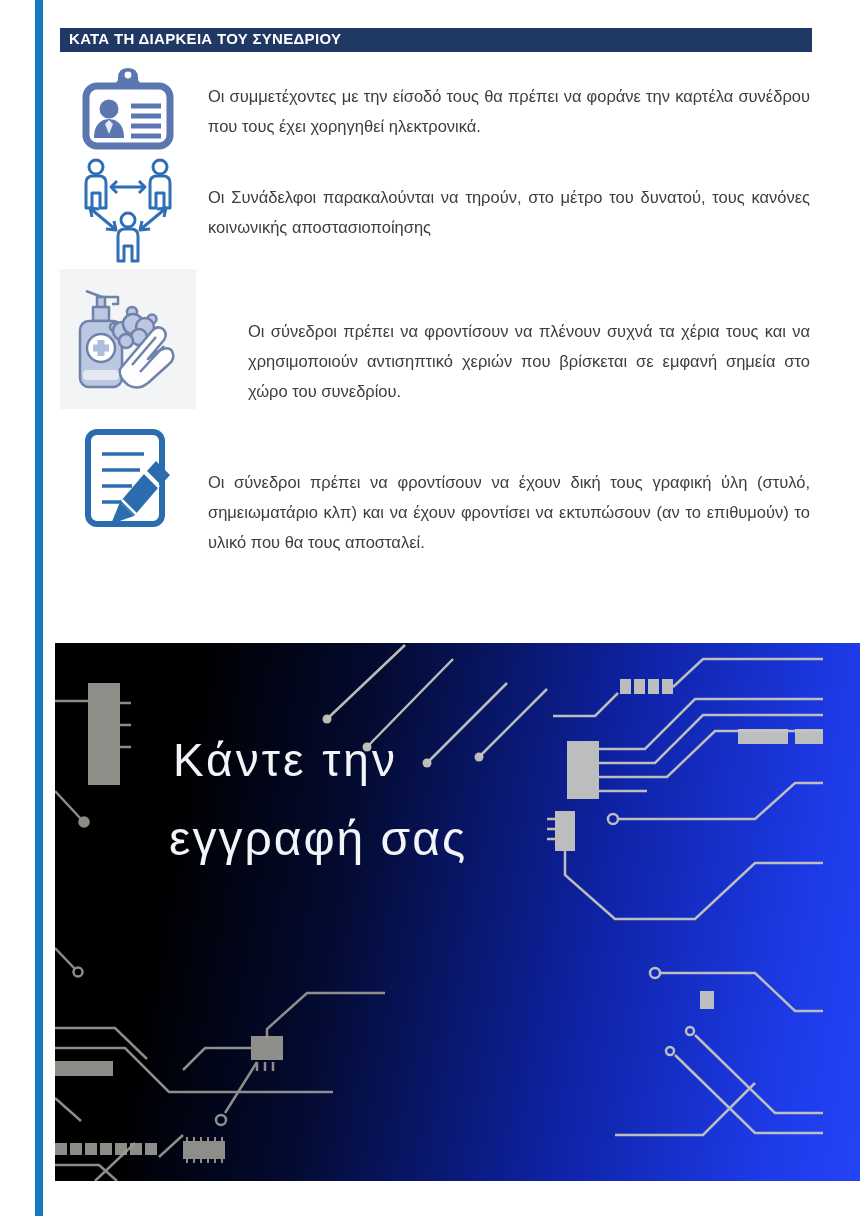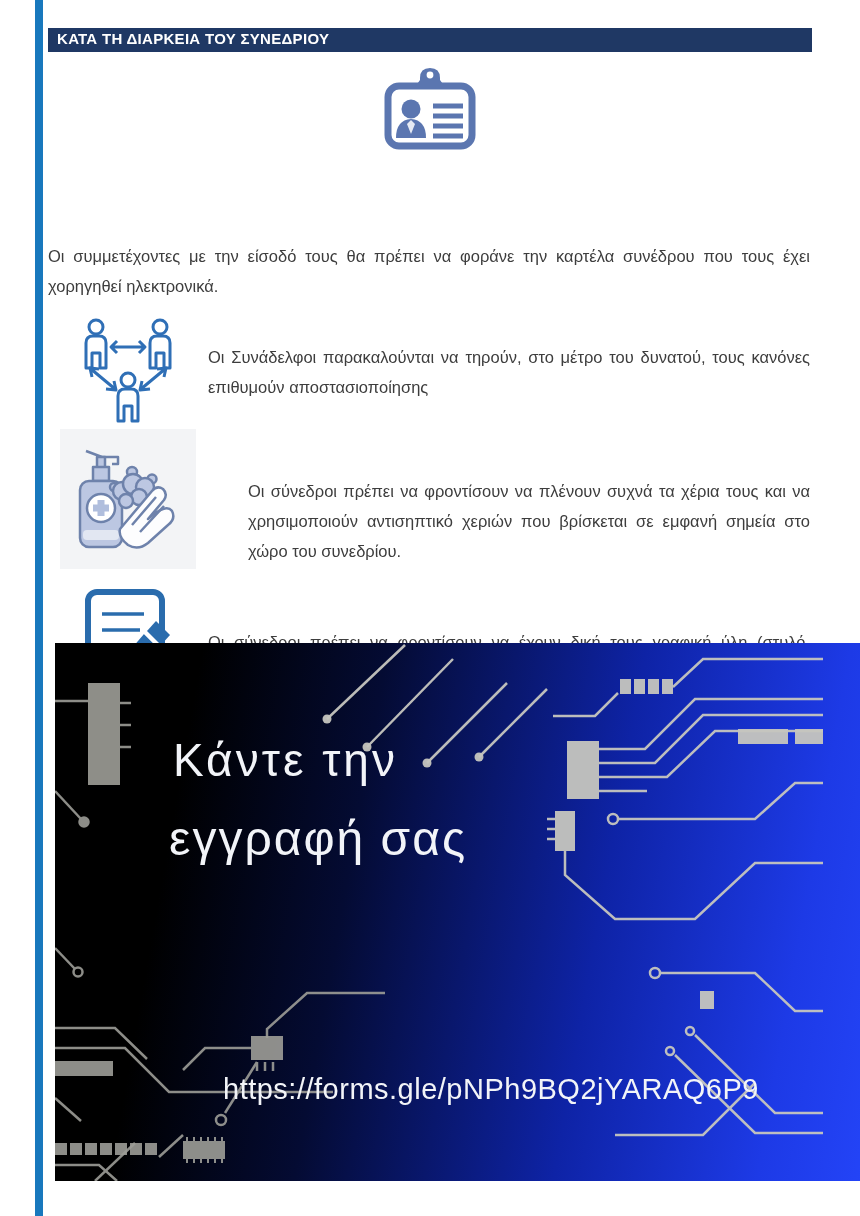--- a/index.html
+++ b/index.html
@@ -4,29 +4,29 @@
 <style>
   html,body{margin:0;padding:0;}
   body{
     width:860px;height:1216px;position:relative;background:#ffffff;
     font-family:"Liberation Sans",sans-serif;overflow:hidden;
   }
   .stripe{position:absolute;left:35px;top:0;width:8px;height:1216px;background:#1878bd;}
   .content{position:absolute;left:48px;top:28px;width:764px;}
   .header-bar{
     background:#1f3864;color:#fff;font-weight:bold;font-size:15px;
-    padding:3px 9px 5px;letter-spacing:.3px;line-height:16px;
+    padding:3px 9px 5px;letter-spacing:.3px;line-height:16px;margin-left:12px;
   }
   .row{display:flex;}
   .icon-col{flex:0 0 160px;display:flex;justify-content:center;align-items:flex-start;}
   .text-col{
     flex:1;font-size:16.5px;line-height:30px;color:#3d3d3d;
     text-align:justify;padding-right:2px;
   }
-  .row1{margin-top:12px;min-height:88px;flex-direction:column;}
+  .row1{margin-top:12px;min-height:88px;}
   .row2{min-height:110px;}
   .row3{min-height:112px;}
   .row3 .text-col{padding-top:8px;}
   .row4{min-height:141px;gap:40px;}
   .row4 .text-col{padding-top:30px;}
   .row5{margin-top:4px;min-height:110px;}
   .row5 .text-col{padding-top:24px;}
   .sanitizer-card{background:#f3f4f6;width:136px;height:140px;display:flex;align-items:center;justify-content:center;}
   .banner{
     position:absolute;left:55px;top:643px;width:832px;height:538px;overflow:hidden;
@@ -91,21 +91,21 @@
               <circle cx="0" cy="0" r="7"></circle>
               <path d="M-10 16 Q-10 9 -3 9 L3 9 Q10 9 10 16 L10 41 L4 41 L4 26 L-4 26 L-4 41 L-10 41 Z"></path>
             </g>
             <path d="M40 30 H74 M46 24 L40 30 L46 36 M68 24 L74 30 L68 36"></path>
             <path d="M20 52 L44 72 M28 52 L19 51 L21 60 M35 72 L45 73 L43 64"></path>
             <path d="M94 52 L70 72 M86 52 L95 51 L93 60 M79 72 L69 73 L71 64"></path>
           </g>
         </svg>
       </span>
     </div>
-    <p class="text-col">Οι Συνάδελφοι παρακαλούνται να τηρούν, στο μέτρο του δυνατού, τους κανόνες επιθυμούν αποστασιοποίησης</p>
+    <p class="text-col">Οι Συνάδελφοι παρακαλούνται να τηρούν, στο μέτρο του δυνατού, τους κανόνες κοινωνικής αποστασιοποίησης</p>
   </div>
 
   <div class="row row4">
     <div class="icon-col">
       <span class="sanitizer-card">
         <svg width="136" height="140" viewBox="0 0 136 140">
           <g stroke="#6e82ab" stroke-width="2.5" fill="#bcc7e2" stroke-linejoin="round">
             <path d="M26 22 L42 28 M42 28 H58 V35 H52" fill="none"></path>
             <rect x="37" y="28" width="8" height="11"></rect>
             <rect x="33" y="38" width="16" height="14"></rect>
@@ -231,14 +231,13 @@
       <rect x="128" y="498" width="42" height="18"></rect>
     </g>
     <g stroke="#9d9d97" stroke-width="2" opacity=".9">
       <path d="M132 494 V498 M139 494 V498 M146 494 V498 M153 494 V498 M160 494 V498 M167 494 V498"></path>
       <path d="M132 516 V520 M139 516 V520 M146 516 V520 M153 516 V520 M160 516 V520 M167 516 V520"></path>
     </g>
   </svg>
 
   <div class="bline bline1">Κάντε την</div>
   <div class="bline bline2">εγγραφή σας</div>
-  <a class="burl" href="#">https://forms.gle/pNPh9BQ2jYARAQ6P9</a>
 </div>
 
 </body></html>

